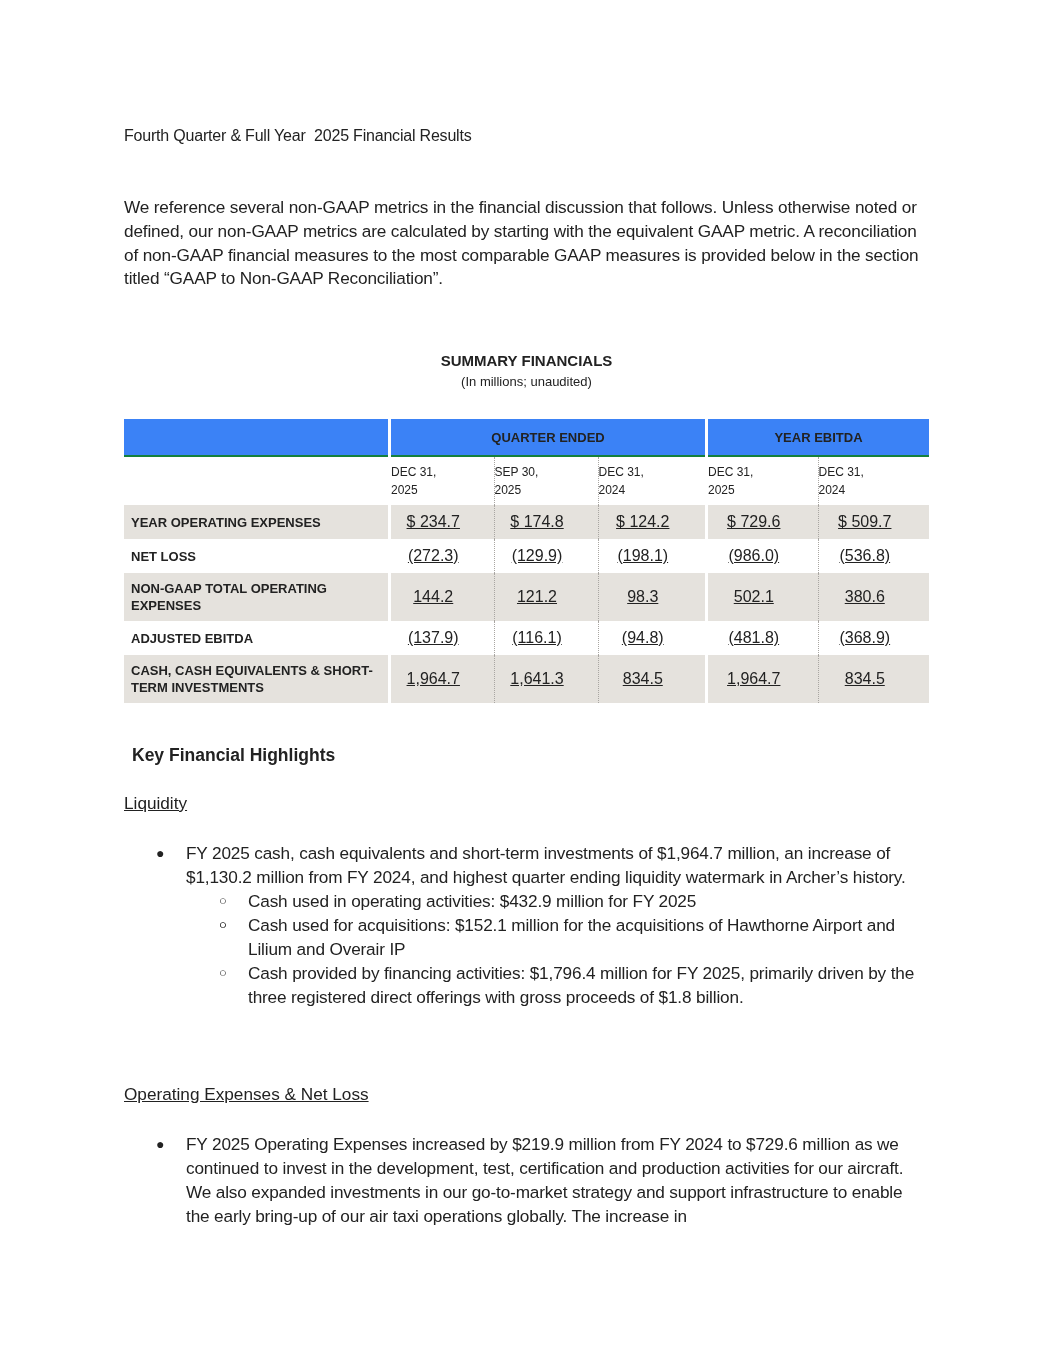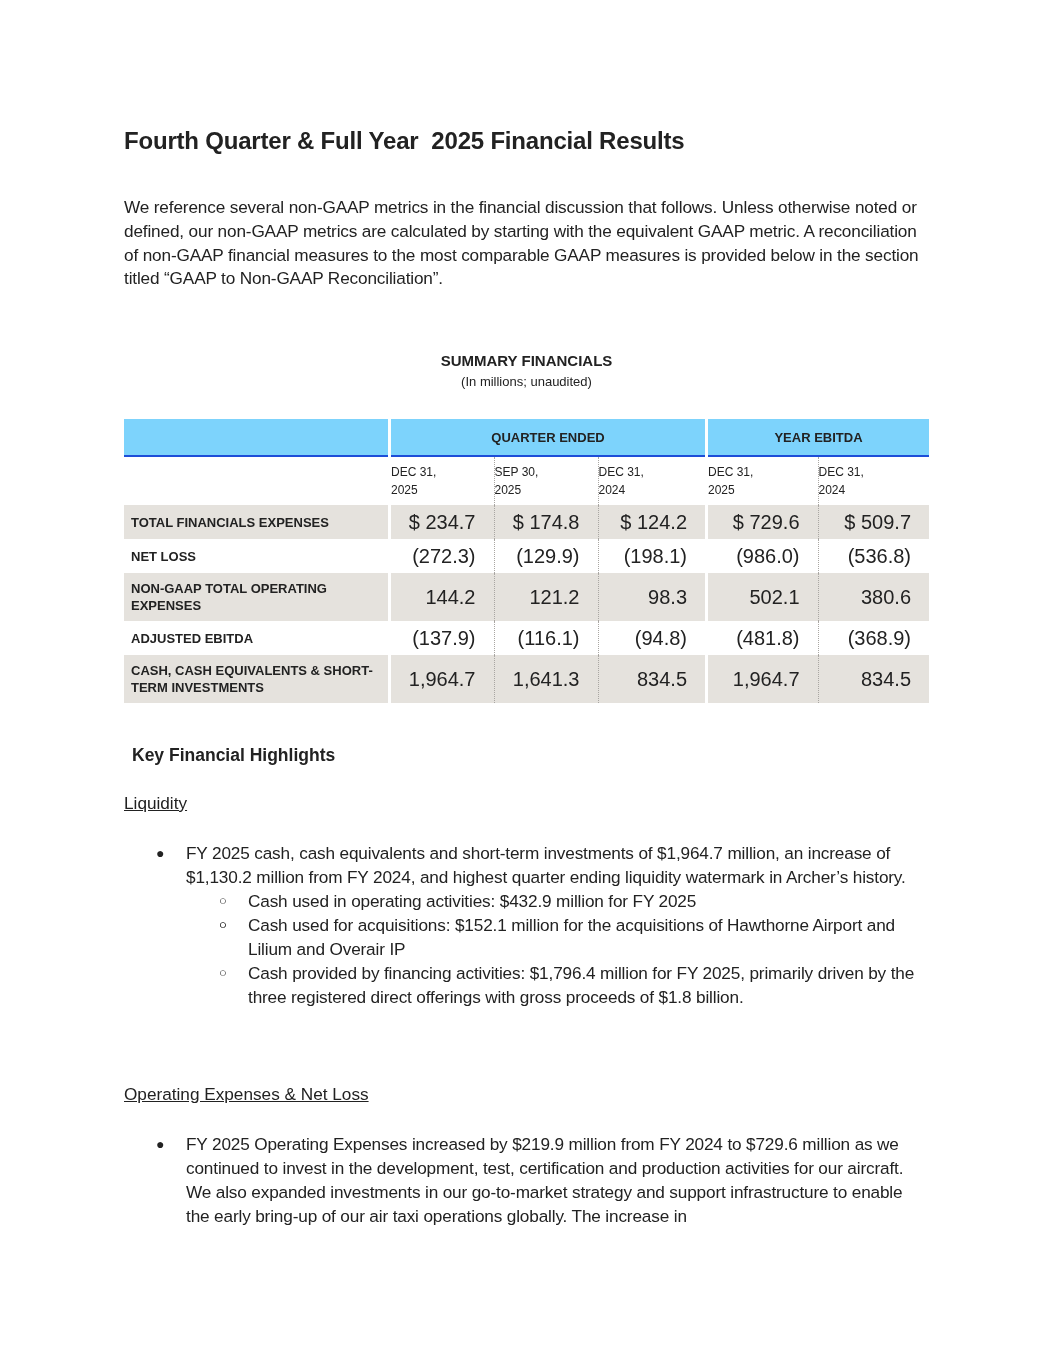--- a/index.html
+++ b/index.html
@@ -1,38 +1,38 @@
 <!DOCTYPE html>
 <html><head>
 <meta charset="utf-8">
 <style>
   html, body { margin: 0; padding: 0; background: #ffffff; }
   body { width: 1055px; height: 1365px; position: relative; color: #222222;
          font-family: "Liberation Sans", sans-serif; }
   .page { position: absolute; left: 124px; top: 0; width: 805px; }
-  .title { position: absolute; top: 127px; left: 0; font-size: 24px; font-weight: bold;
+  .title { position: absolute; top: 127px; left: 0; font-size: 16px; font-weight: normal;
            letter-spacing: -0.2px; white-space: pre; }
   .intro { position: absolute; top: 196px; left: 0; width: 805px; font-size: 17.2px;
            line-height: 23.8px; letter-spacing: -0.15px; }
   .tbl-title { position: absolute; top: 352px; left: 0; width: 805px; text-align: center;
                font-size: 15px; font-weight: bold; }
   .tbl-sub { position: absolute; top: 374px; left: 0; width: 805px; text-align: center;
              font-size: 13px; }
 
   table.fin { position: absolute; top: 419px; left: 0; width: 805px; border-collapse: collapse;
               table-layout: fixed; font-family: "Liberation Sans", sans-serif; }
   table.fin td, table.fin th { padding: 0; }
-  .hdr-row th { background: #7dd3fc; height: 36px; font-size: 13px; font-weight: bold;
-                text-align: center; border-bottom: 2px solid #1d4ed8; }
+  .hdr-row th { background: #3b82f6; height: 36px; font-size: 13px; font-weight: bold;
+                text-align: center; border-bottom: 2px solid #15803d; }
   .gap { width: 3px; background: #ffffff !important; border: none !important; }
   .date-row th { height: 48px; font-size: 12px; font-weight: normal; text-align: left;
                  padding-right: 18px !important; line-height: 18px; vertical-align: middle; }
   .label { text-align: left; font-size: 13px; font-weight: bold; padding-left: 7px !important;
            line-height: 17px; }
-  .num { text-align: right; font-size: 20px; padding-right: 18px !important; }
+  .num { text-align: center; font-size: 16px; padding-right: 18px !important; text-decoration: underline; }
   .shaded td { background: #e5e2dd; }
   .shaded td.gap { background: #ffffff; }
   .row-34 td { height: 34px; }
   .row-48 td { height: 48px; }
   .dots { border-right: 1px dotted #a9a6a2; }
 
   .h2 { position: absolute; top: 745px; left: 0; font-size: 17.5px; font-weight: bold; margin-left: 8px; }
   .u { position: absolute; left: 0; font-size: 17.2px; text-decoration: underline; }
   ul.b1 { position: absolute; left: 0; margin: 0; padding: 0; list-style: none; width: 805px; }
   ul.b1 > li { position: relative; padding-left: 62px; font-size: 17.2px; line-height: 24px;
@@ -77,21 +77,21 @@
       <th class="gap"></th>
       <th class="dots"><span>DEC 31,</span><br><span>2025</span></th>
       <th class="dots"><span>SEP 30,</span><br><span>2025</span></th>
       <th><span>DEC 31,</span><br><span>2024</span></th>
       <th class="gap"></th>
       <th class="dots"><span>DEC 31,</span><br><span>2025</span></th>
       <th><span>DEC 31,</span><br><span>2024</span></th>
     </tr>
 
     <tr class="shaded row-34">
-      <td class="label">TOTAL FINANCIALS EXPENSES</td>
+      <td class="label">YEAR OPERATING EXPENSES</td>
       <td class="gap"></td>
       <td class="num dots">$ 234.7</td>
       <td class="num dots">$ 174.8</td>
       <td class="num">$ 124.2</td>
       <td class="gap"></td>
       <td class="num dots">$ 729.6</td>
       <td class="num">$ 509.7</td>
     </tr>
     <tr class="row-34">
       <td class="label">NET LOSS</td>

